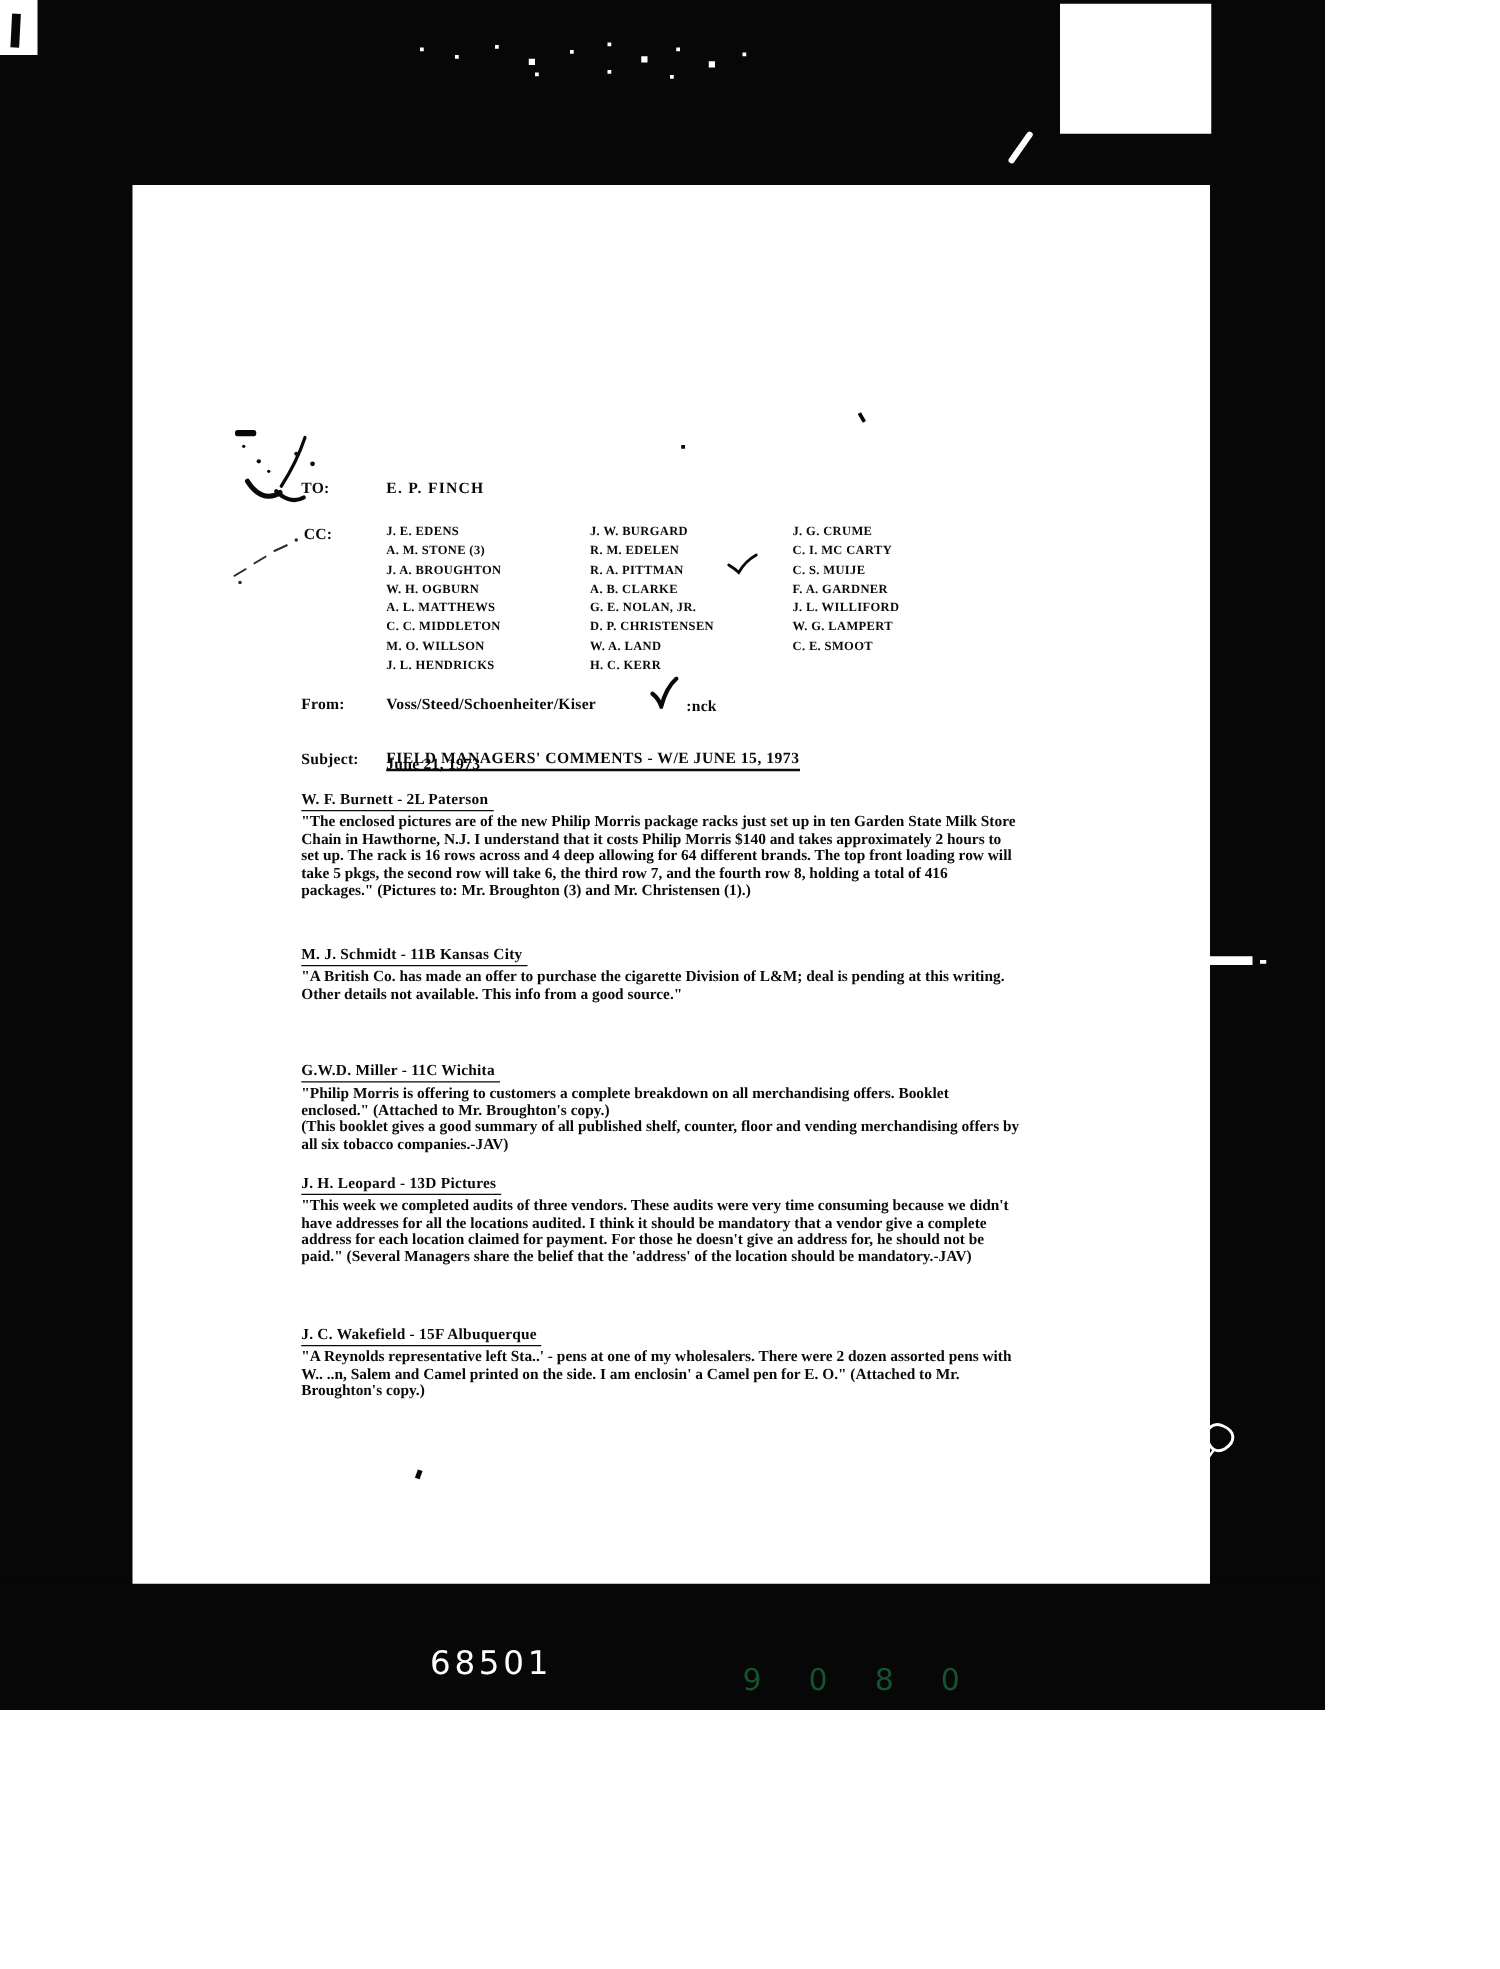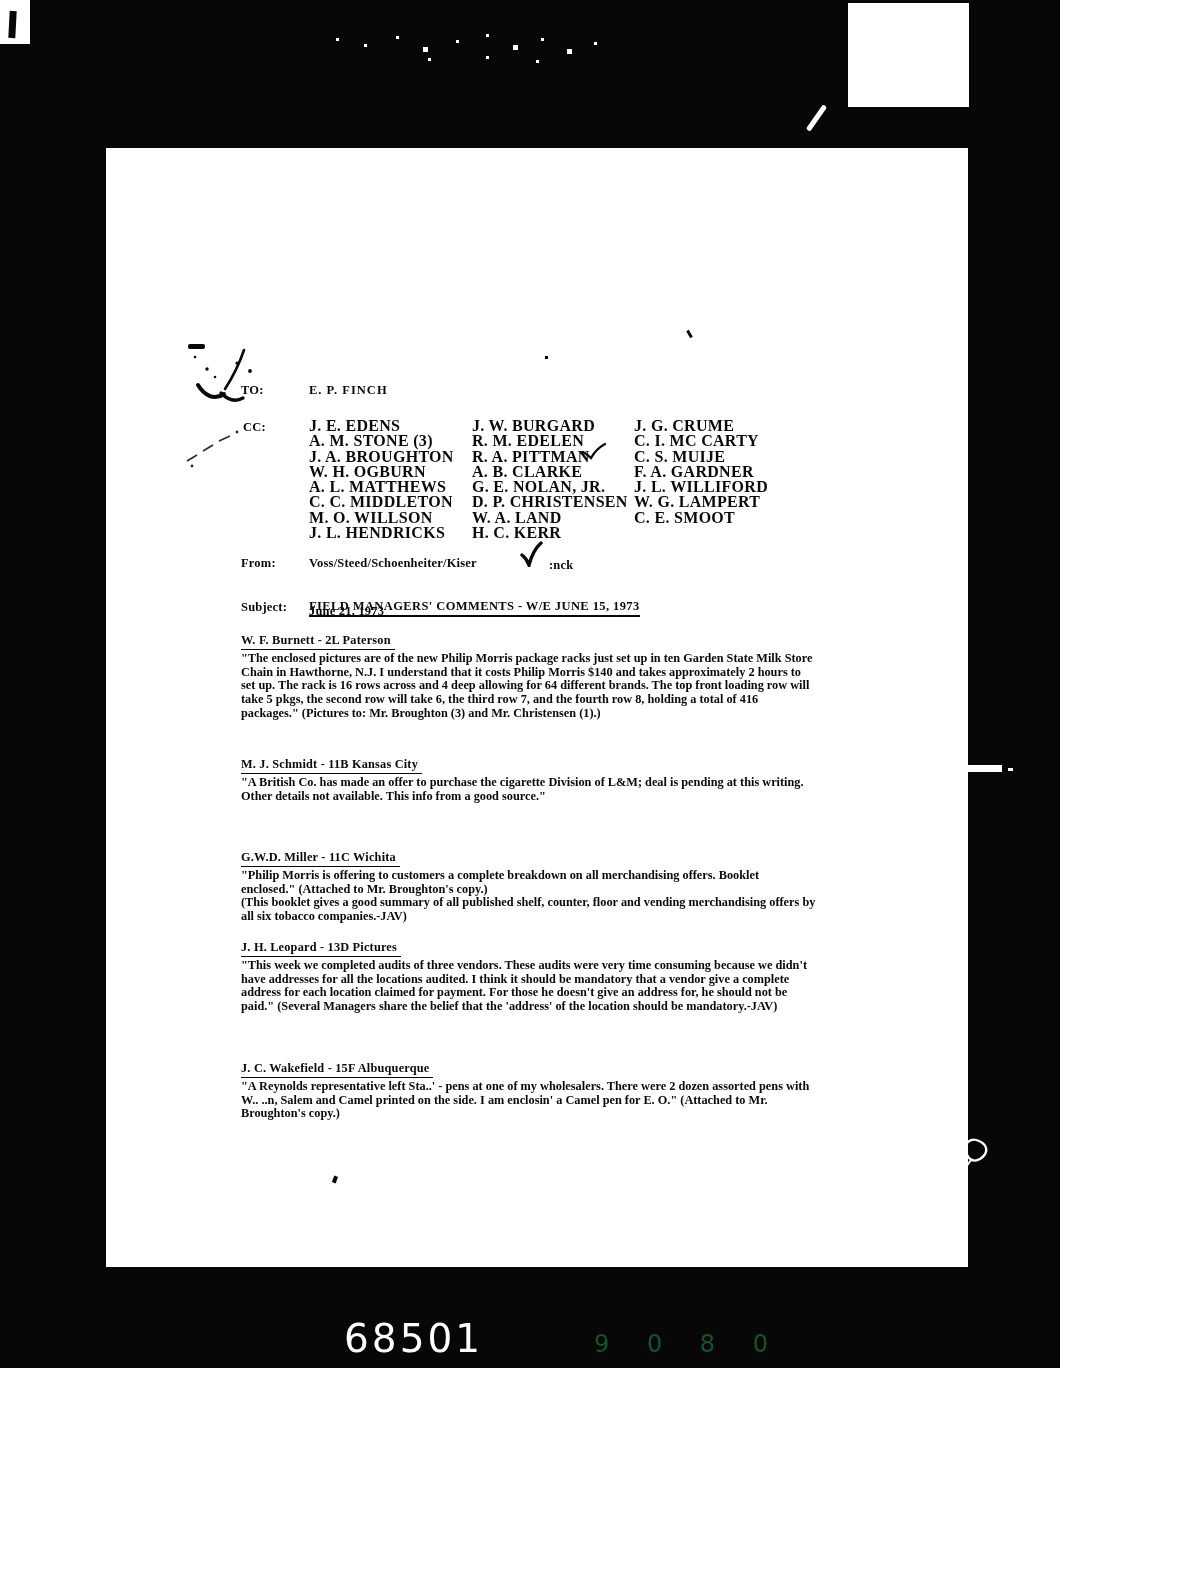--- a/index.html
+++ b/index.html
@@ -4,26 +4,26 @@
 <style>
   html,body{margin:0;padding:0;background:#ffffff;}
   .canvas{position:relative;width:1200px;height:1575px;background:#ffffff;overflow:hidden;
           font-family:"Liberation Serif",serif;color:#0a0a0a;}
   .blk{position:absolute;background:#070707;}
   .wht{position:absolute;background:#ffffff;}
   .abs{position:absolute;}
   .typ{font-weight:700;letter-spacing:.2px;text-align:right;}
   .lbl{font-size:12.5px;}
   .val{font-size:12.5px;}
-  .cc-col{font-size:16px;line-height:15.3px;white-space:pre-line;font-weight:700;letter-spacing:.3px;}
+  .cc-col{font-size:10px;line-height:15.3px;white-space:pre-line;font-weight:700;letter-spacing:.3px;}
   .body-txt{font-size:12.3px;line-height:13.7px;white-space:pre-line;font-weight:700;width:575px;}
   .sec-head{display:inline-block;font-size:12.3px;font-weight:700;letter-spacing:.2px;
             border-bottom:1.6px solid #0a0a0a;padding:0 4px 1px 0;margin-bottom:2px;}
   .subject-val{border-bottom:2.5px solid #0a0a0a;padding-bottom:1px;}
-  .stamp1{font-family:"DejaVu Sans","Liberation Sans",sans-serif;color:#fff;font-size:39px;
+  .stamp1{font-family:"DejaVu Sans","Liberation Sans",sans-serif;color:#fff;font-size:26px;
           letter-spacing:3px;font-weight:400;}
   .stamp2{font-family:"DejaVu Sans","Liberation Sans",sans-serif;color:#14532d;font-size:24px;
           letter-spacing:15px;font-weight:400;}
   .speck{position:absolute;width:3px;height:3px;background:#fff;
          box-shadow:28px 6px 0 #fff,60px -2px 0 #fff,88px 10px 0 1px #fff,120px 2px 0 #fff,
                     150px -4px 0 #fff,178px 8px 0 1px #fff,205px 0 0 #fff,232px 12px 0 1px #fff,
                     258px 4px 0 #fff,150px 18px 0 #fff,92px 20px 0 #fff,200px 22px 0 #fff,
                     440px 184px 0 #fff,492px 188px 0 #fff;}
   svg{display:block;}
 </style>

